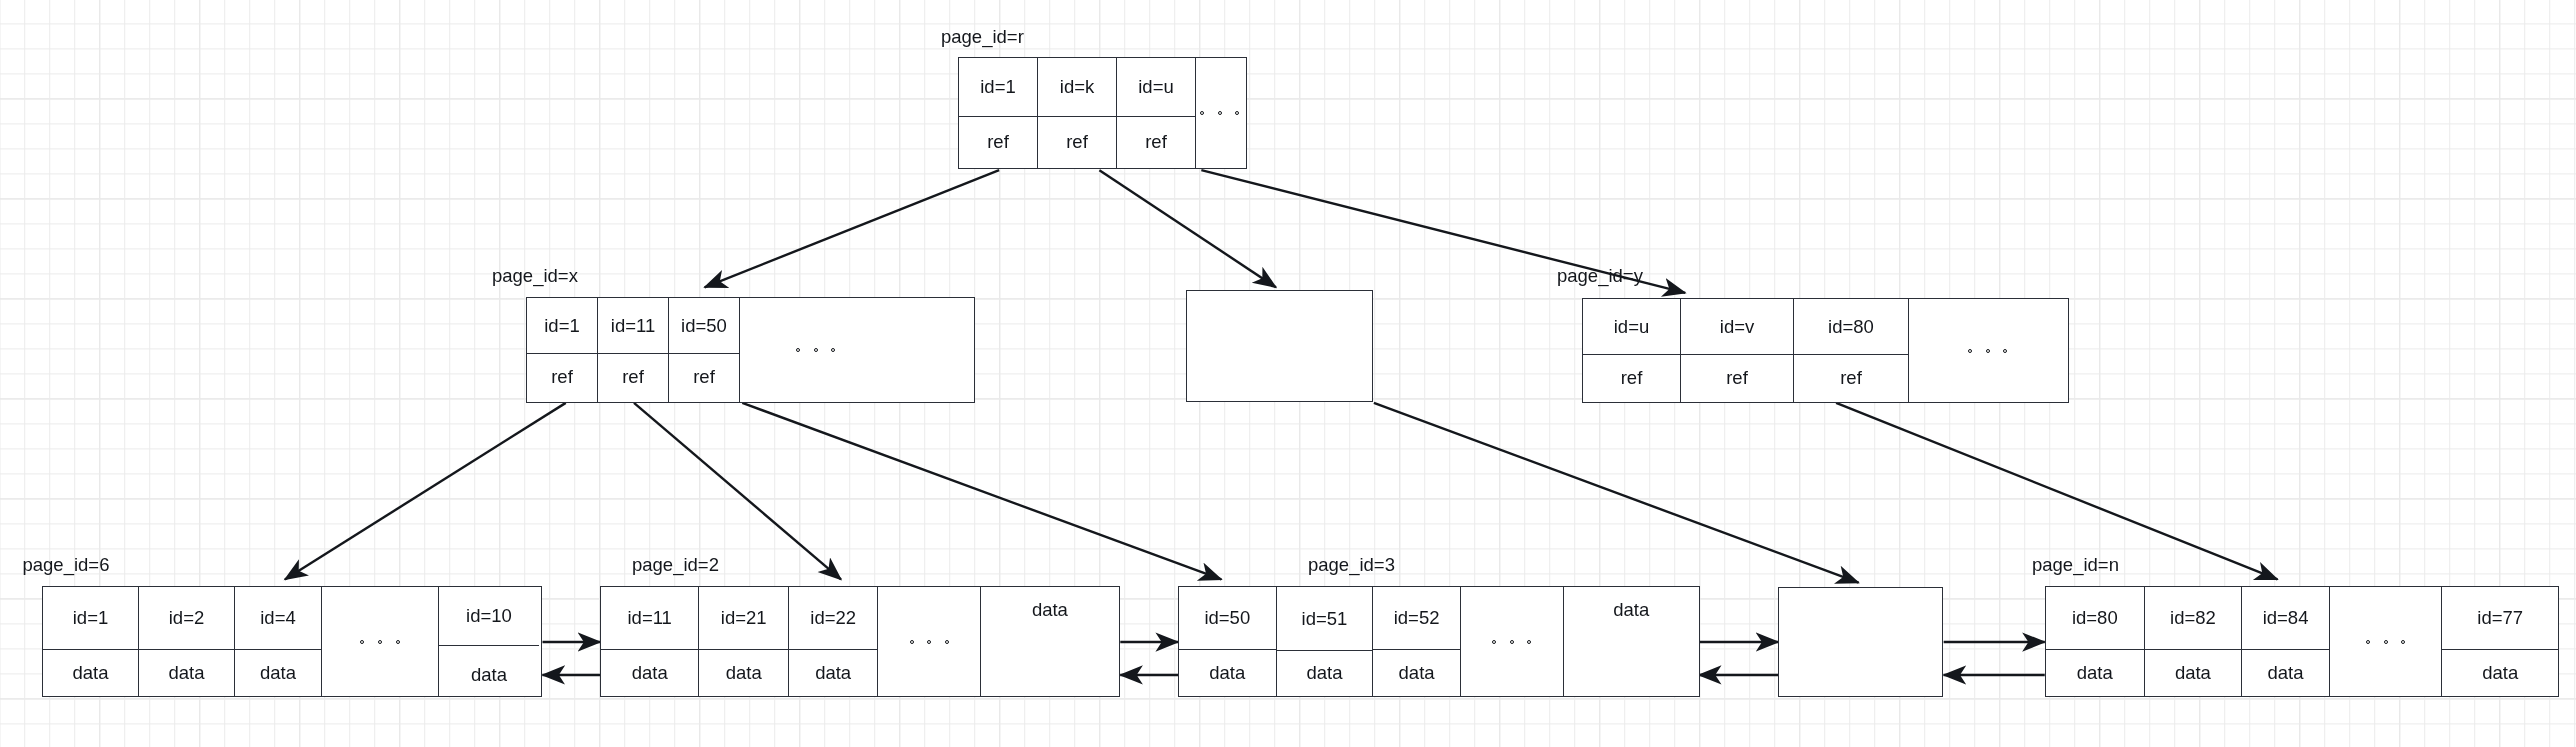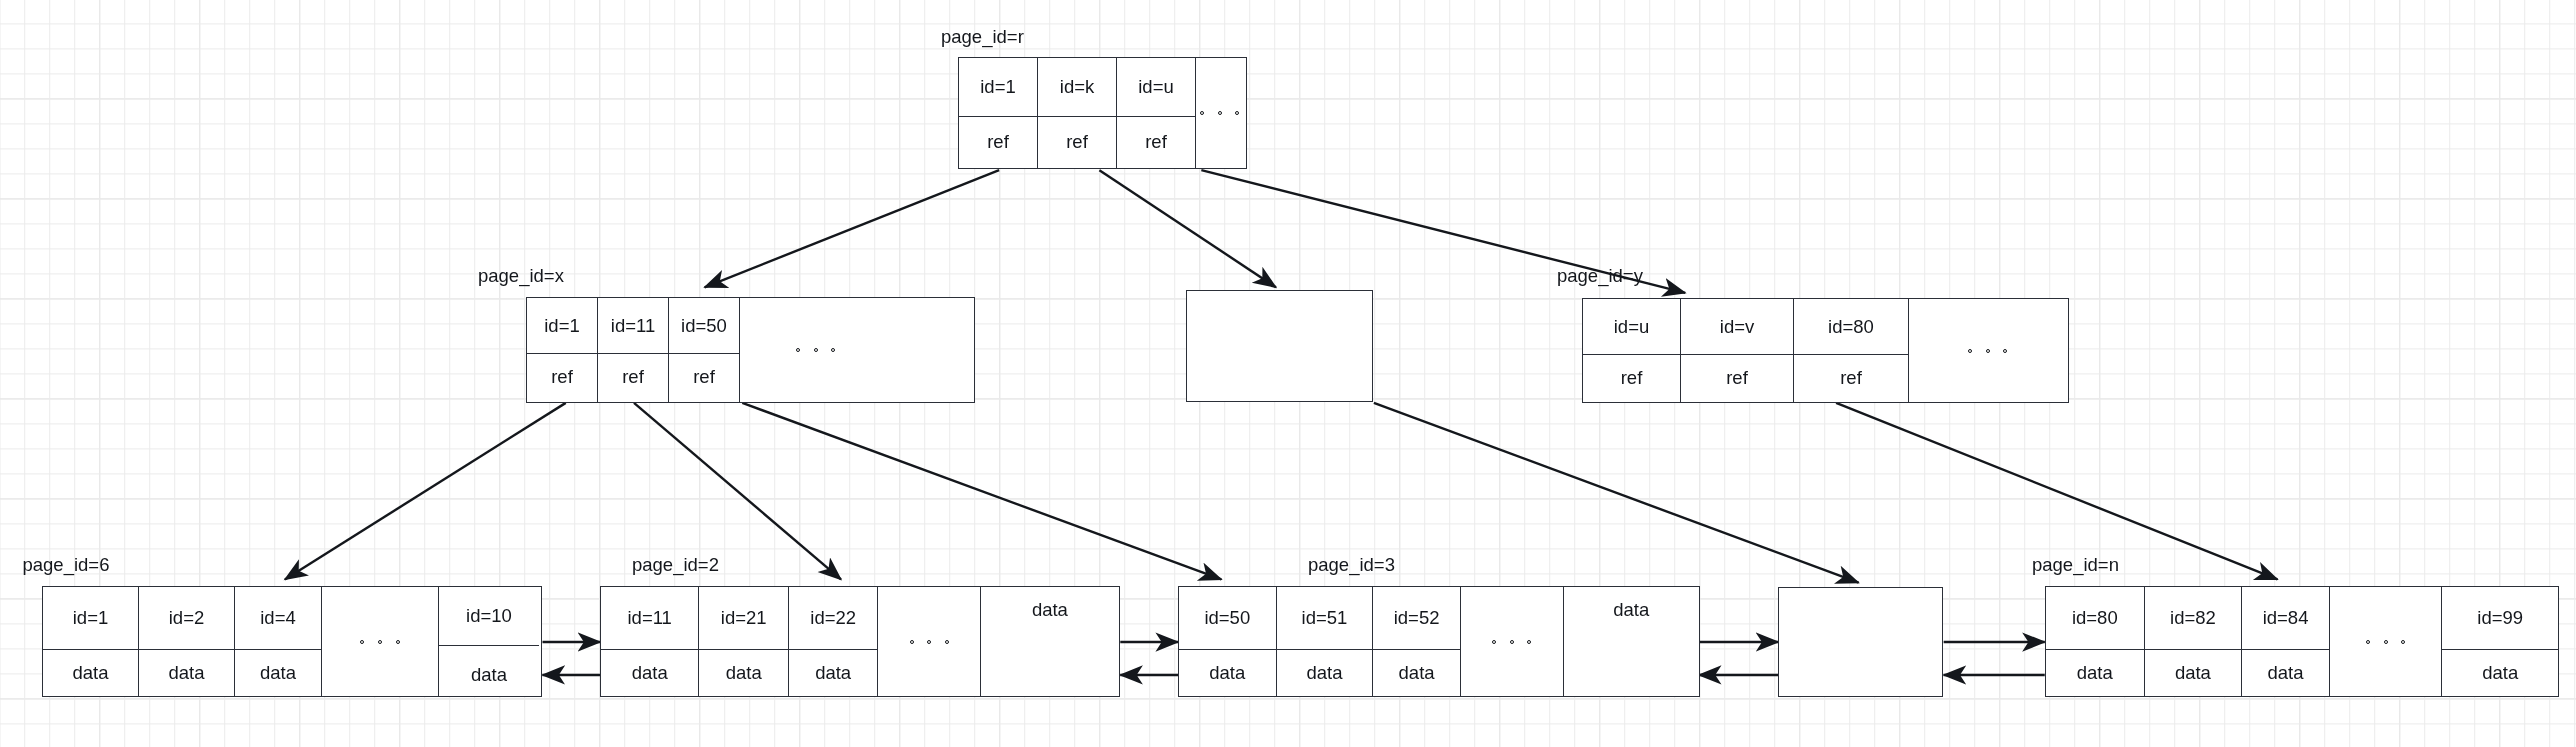--- a/index.html
+++ b/index.html
@@ -135,21 +135,21 @@
       <div class="key" style="height:59px;">id=u</div>
       <div class="val" style="height:50px;">ref</div>
     </div>
     <div class="cell ell" style="width:47px;">
       <span class="dot"></span>
       <span class="dot"></span>
       <span class="dot"></span>
     </div>
   </div>
 
-  <div class="label" style="left:478px; top:265px;">page_id=x</div>
+  <div class="label" style="left:492px; top:265px;">page_id=x</div>
   <div class="node" style="left:526px; top:297px; width:449px; height:106px;">
     <div class="cell" style="width:71px;">
       <div class="key" style="height:56px;">id=1</div>
       <div class="val" style="height:46px;">ref</div>
     </div>
     <div class="cell" style="width:71px;">
       <div class="key" style="height:56px;">id=11</div>
       <div class="val" style="height:46px;">ref</div>
     </div>
     <div class="cell" style="width:71px;">
@@ -234,21 +234,21 @@
       <div class="val" style="height:45px;">data</div>
     </div>
   </div>
 
   <div class="label" style="left:1308px; top:554px;">page_id=3</div>
   <div class="node" style="left:1178px; top:586px; width:522px; height:111px;">
     <div class="cell" style="width:98px;">
       <div class="key" style="height:63px;">id=50</div>
       <div class="val" style="height:45px;">data</div>
     </div>
-    <div class="cell" style="width:97px;">
+    <div class="cell" style="width:97px;justify-content:center;">
       <div class="key" style="height:63px;">id=51</div>
       <div class="val" style="height:45px;">data</div>
     </div>
     <div class="cell" style="width:88px;">
       <div class="key" style="height:63px;">id=52</div>
       <div class="val" style="height:45px;">data</div>
     </div>
     <div class="cell ell" style="width:103px;">
       <span class="dot"></span>
       <span class="dot"></span>
@@ -274,19 +274,19 @@
     <div class="cell" style="width:88px;">
       <div class="key" style="height:63px;">id=84</div>
       <div class="val" style="height:45px;">data</div>
     </div>
     <div class="cell ell" style="width:113px;">
       <span class="dot"></span>
       <span class="dot"></span>
       <span class="dot"></span>
     </div>
     <div class="cell" style="width:116px;">
-      <div class="key" style="height:63px;">id=99</div>
+      <div class="key" style="height:63px;">id=77</div>
       <div class="val" style="height:45px;">data</div>
     </div>
   </div>
 
 </div>
 
 
 </body></html>

